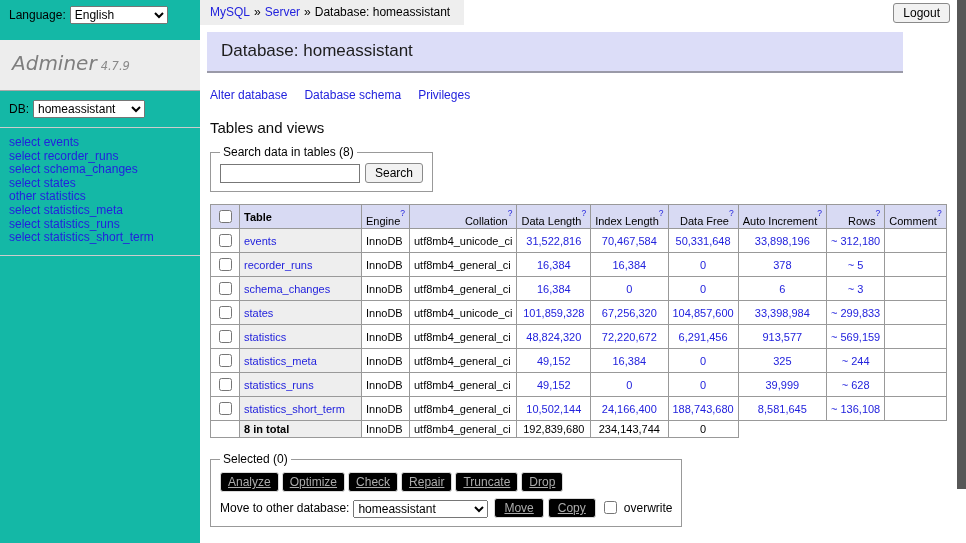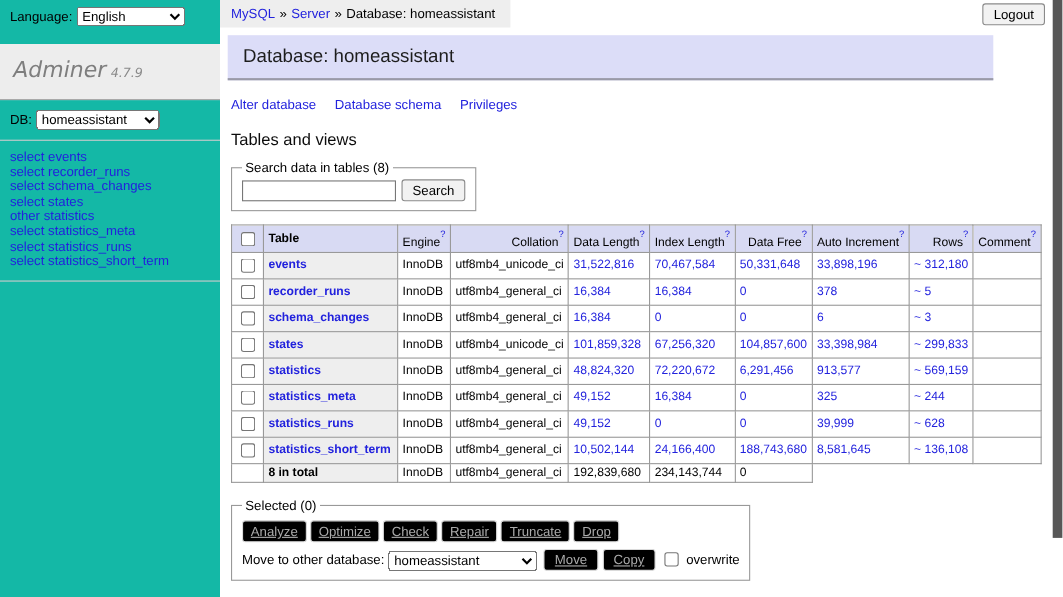--- a/index.html
+++ b/index.html
@@ -62,23 +62,23 @@
   fieldset.search-box{margin-top:9px;}
   .search-box input[type=text]{width:140px;height:19px;border:1px solid #777;font-size:12px;padding:1px 3px;margin-right:5px;vertical-align:middle;}
 
   table.objects{border-collapse:collapse;margin-top:12px;font-size:11px;table-layout:fixed;}
   .objects th,.objects td{border:1px solid var(--border);padding:2px 4px;height:13px;white-space:nowrap;overflow:hidden;vertical-align:middle;}
   .objects thead th{background:var(--thead-bg);font-weight:normal;text-align:right;}
   .objects thead th.c-name{font-weight:bold;text-align:left;}
   .objects thead th.c-cb{text-align:center;}
   .objects tbody th.c-name{background:var(--th-bg);font-weight:bold;text-align:left;}
   .objects td.c-cb{text-align:center;}
-  .objects .num{text-align:left;}
+  .objects .num{text-align:center;}
   .objects .num a{color:var(--link);}
-  .objects a.tbl-link{font-weight:bold;text-align:center;}
+  .objects a.tbl-link{font-weight:normal;text-align:center;}
   .objects sup a{font-size:8.5px;vertical-align:4px;color:var(--link);}
   .objects tfoot th{background:var(--th-bg);font-weight:bold;text-align:left;}
   .objects tfoot td.num{color:#000;}
   .objects td.noborder{border:none;background:transparent;}
   .c-cb{width:22px;} .c-name{width:122px;} .c-engine{width:40px;} .c-coll{width:104px;}
   .c-dl{width:72px;} .c-il{width:74px;} .c-df{width:64px;} .c-ai{width:82px;}
   .c-rows{width:50px;} .c-comment{width:50px;}
 
   fieldset.selected-box{margin-top:14px;}
   .selected-box .row1{margin:2px 0 6px;}

